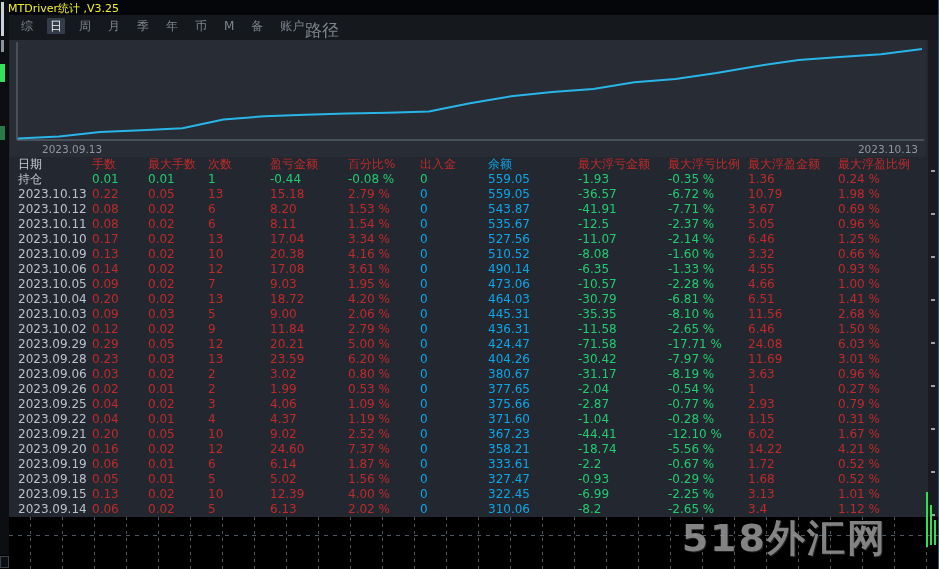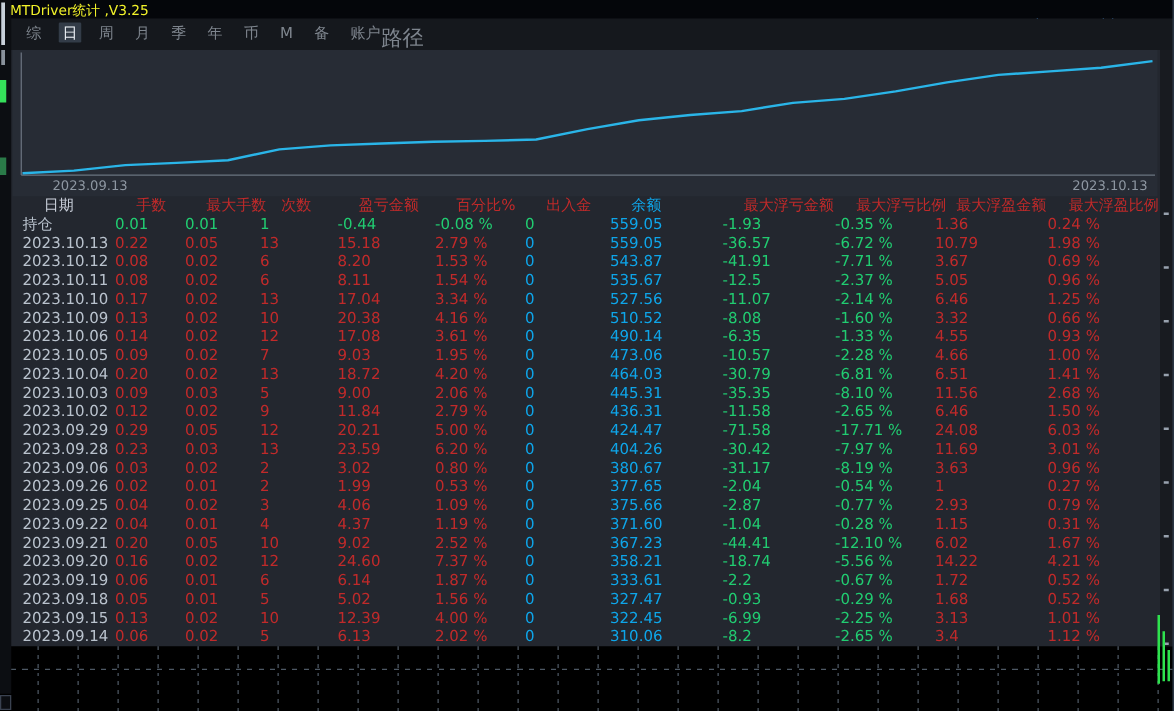--- a/index.html
+++ b/index.html
@@ -17,21 +17,21 @@
   .path-label{position:absolute;left:305px;top:4px;font-size:17px;color:#7e858e;}
   
   .chart-wrap{position:absolute;left:10px;top:40px;width:916px;height:117px;background:#272c35;}
   .x-label{position:absolute;top:103px;font-size:10.5px;color:#8e97a2;}
   .x-label.left{left:32px;}
   .x-label.right{right:8px;}
   
   .tablezone{position:absolute;left:0;top:157px;width:928px;}
   .trow{display:grid;grid-template-columns:74px 56px 60px 62px 78px 72px 68px 90px 90px 80px 90px 88px;
         padding-left:18px;height:15px;line-height:15px;font-size:12px;white-space:nowrap;}
-  .trow.header{color:#c9cfda;margin-left:17px;}
+  .trow.header{color:#c9cfda;}
   .trow.total{background:#000;width:910px;}
   .c-label{color:#b9c2cd;}
   .c-white{color:#0ea5e9;}
   .c-red{color:#c02a2a;}
   .c-green{color:#21cc71;}
   
   .bottom-area{position:absolute;left:0;top:517px;width:939px;height:52px;background:#000;}
   .vdash{position:absolute;top:0;width:1px;height:100%;
          background:repeating-linear-gradient(to bottom,#4d5864 0 3px,transparent 3px 7px);}
   .hdash{position:absolute;left:0;top:18px;width:100%;height:1px;
@@ -444,20 +444,21 @@
         <span class=""></span>
         <span class="c-green">-71.58</span>
         <span class="c-green">-17.71 %</span>
         <span class="c-red">24.08</span>
         <span class="c-red">6.03 %</span>
       </div>
     </div>
 
   <div class="bottom-area" id="bottom-area">
     <div class="hdash"></div>
+    <div class="watermark">518外汇网</div>
   <div class="vdash" style="left: 30px;"></div>
       <div class="vdash" style="left: 62px;"></div>
       <div class="vdash" style="left: 94px;"></div>
       <div class="vdash" style="left: 126px;"></div>
       <div class="vdash" style="left: 158px;"></div>
       <div class="vdash" style="left: 190px;"></div>
       <div class="vdash" style="left: 222px;"></div>
       <div class="vdash" style="left: 254px;"></div>
       <div class="vdash" style="left: 286px;"></div>
       <div class="vdash" style="left: 318px;"></div>

